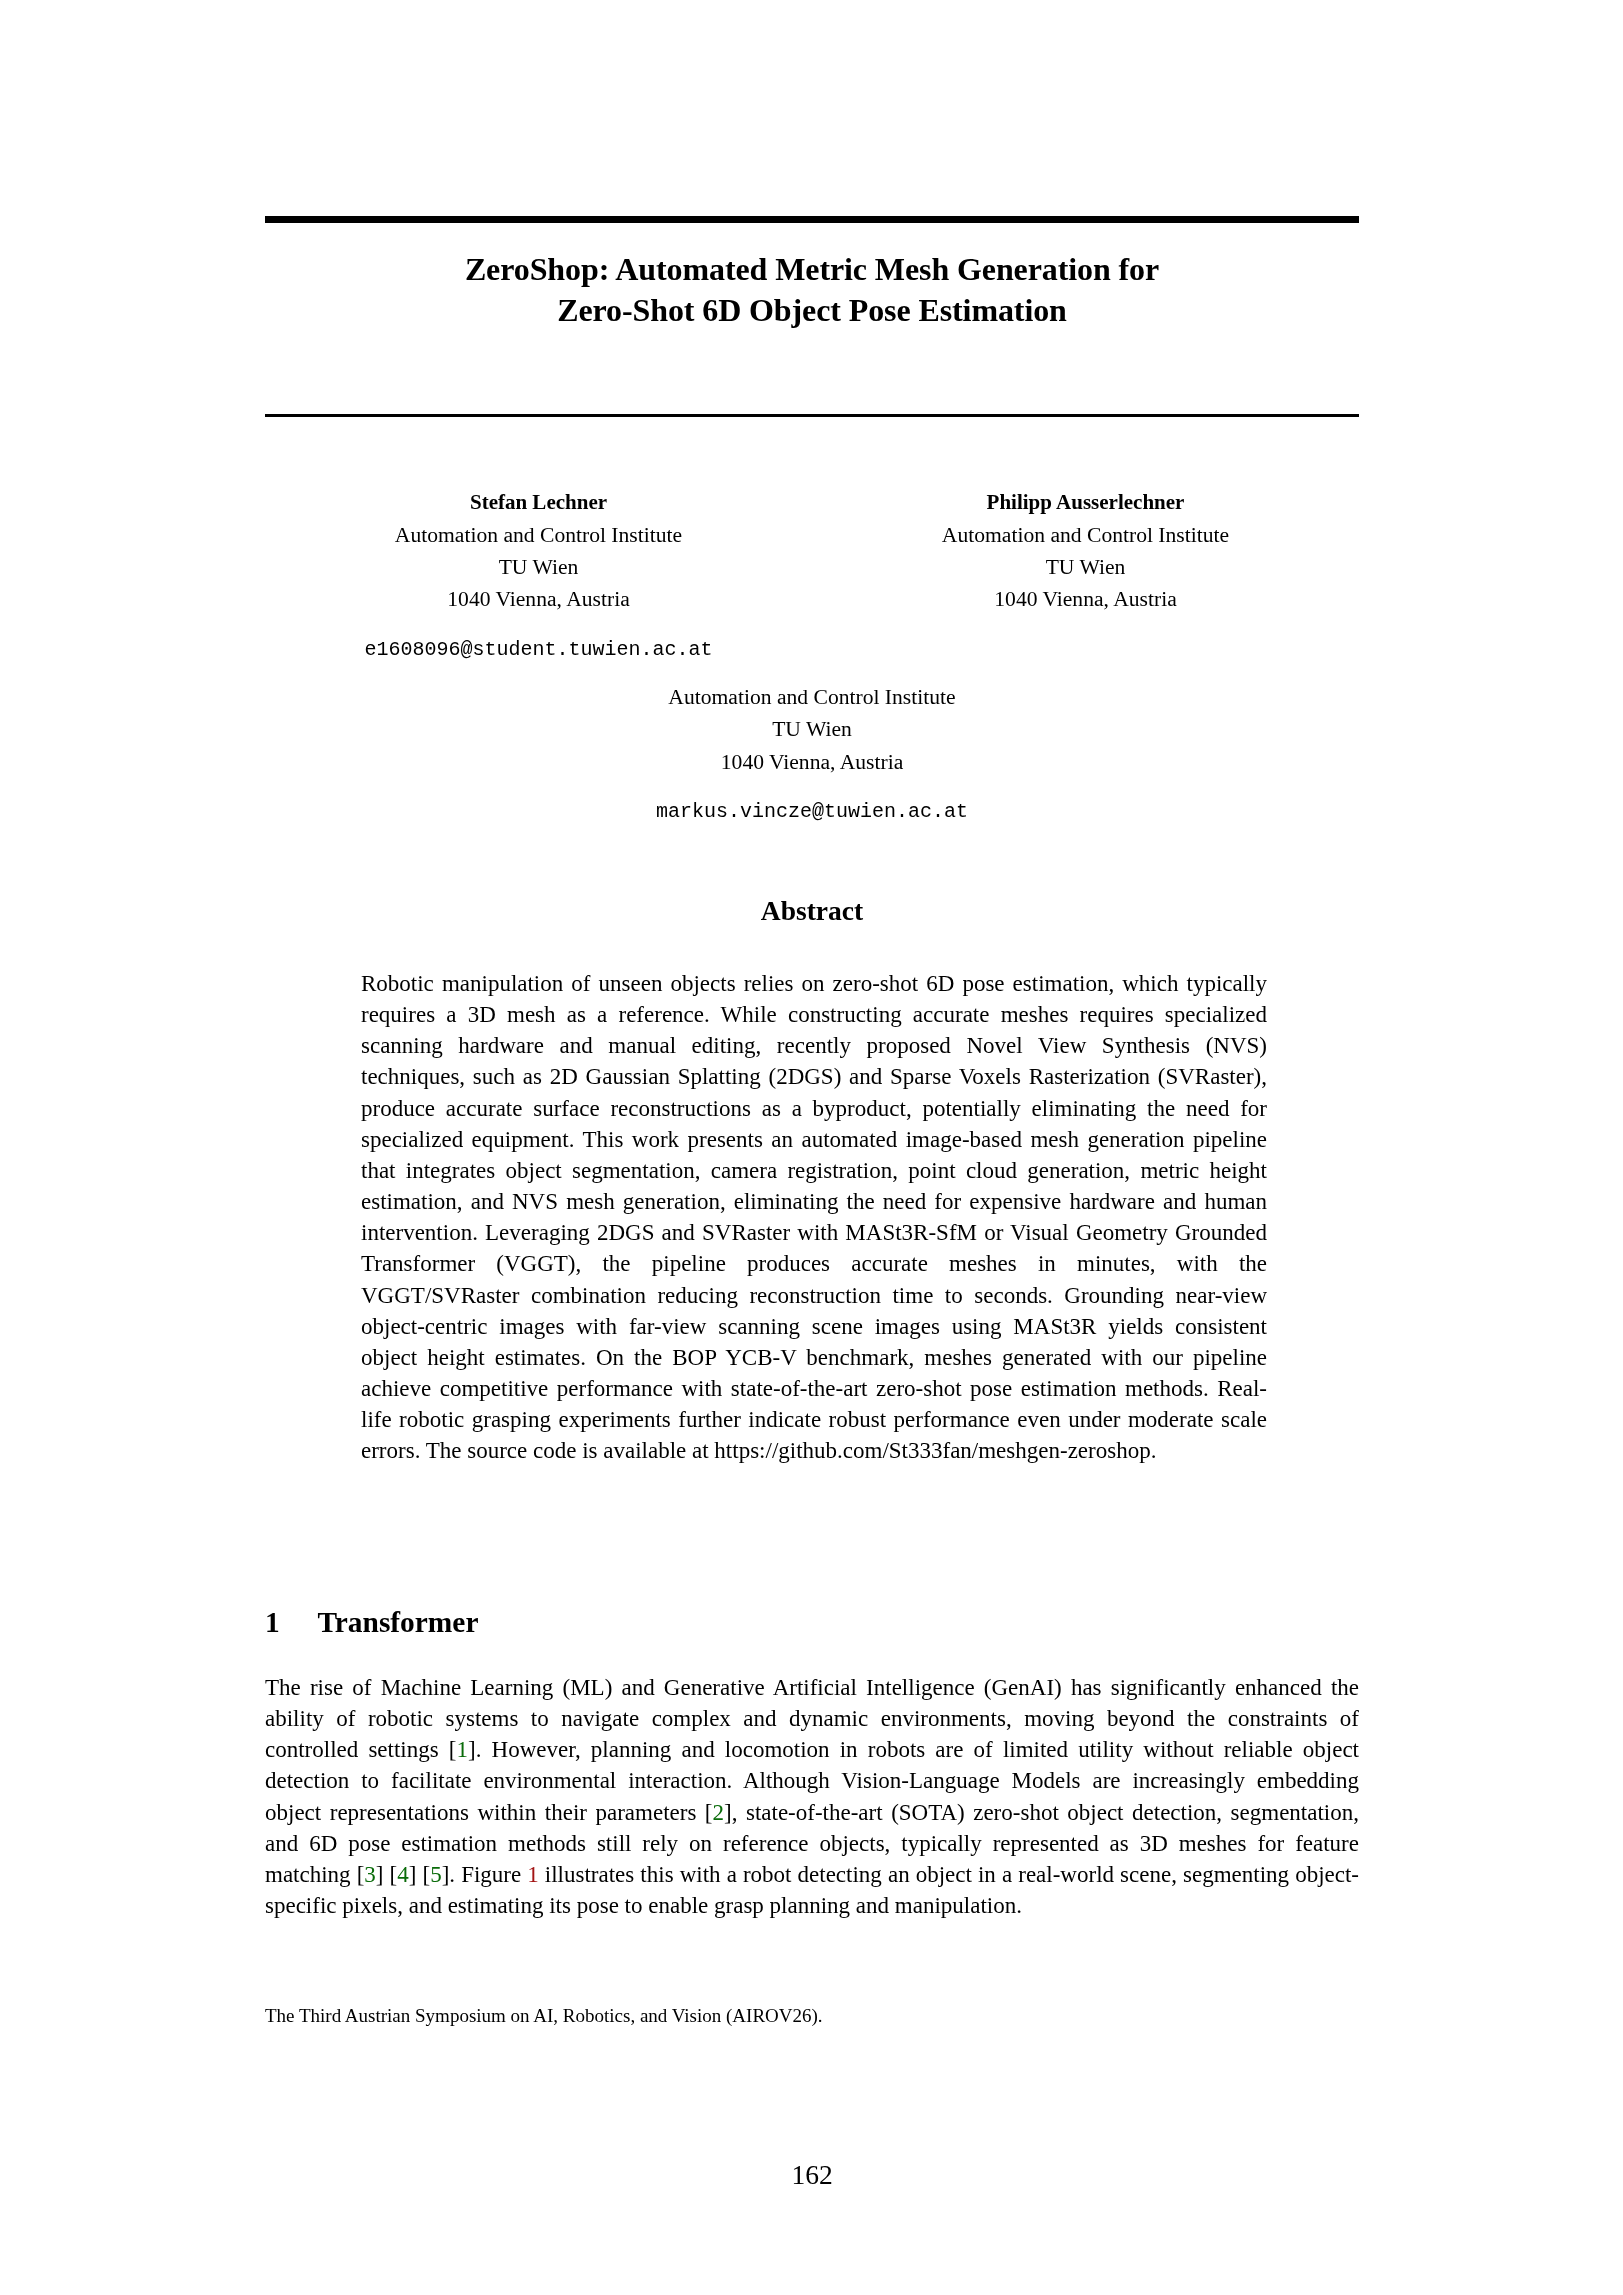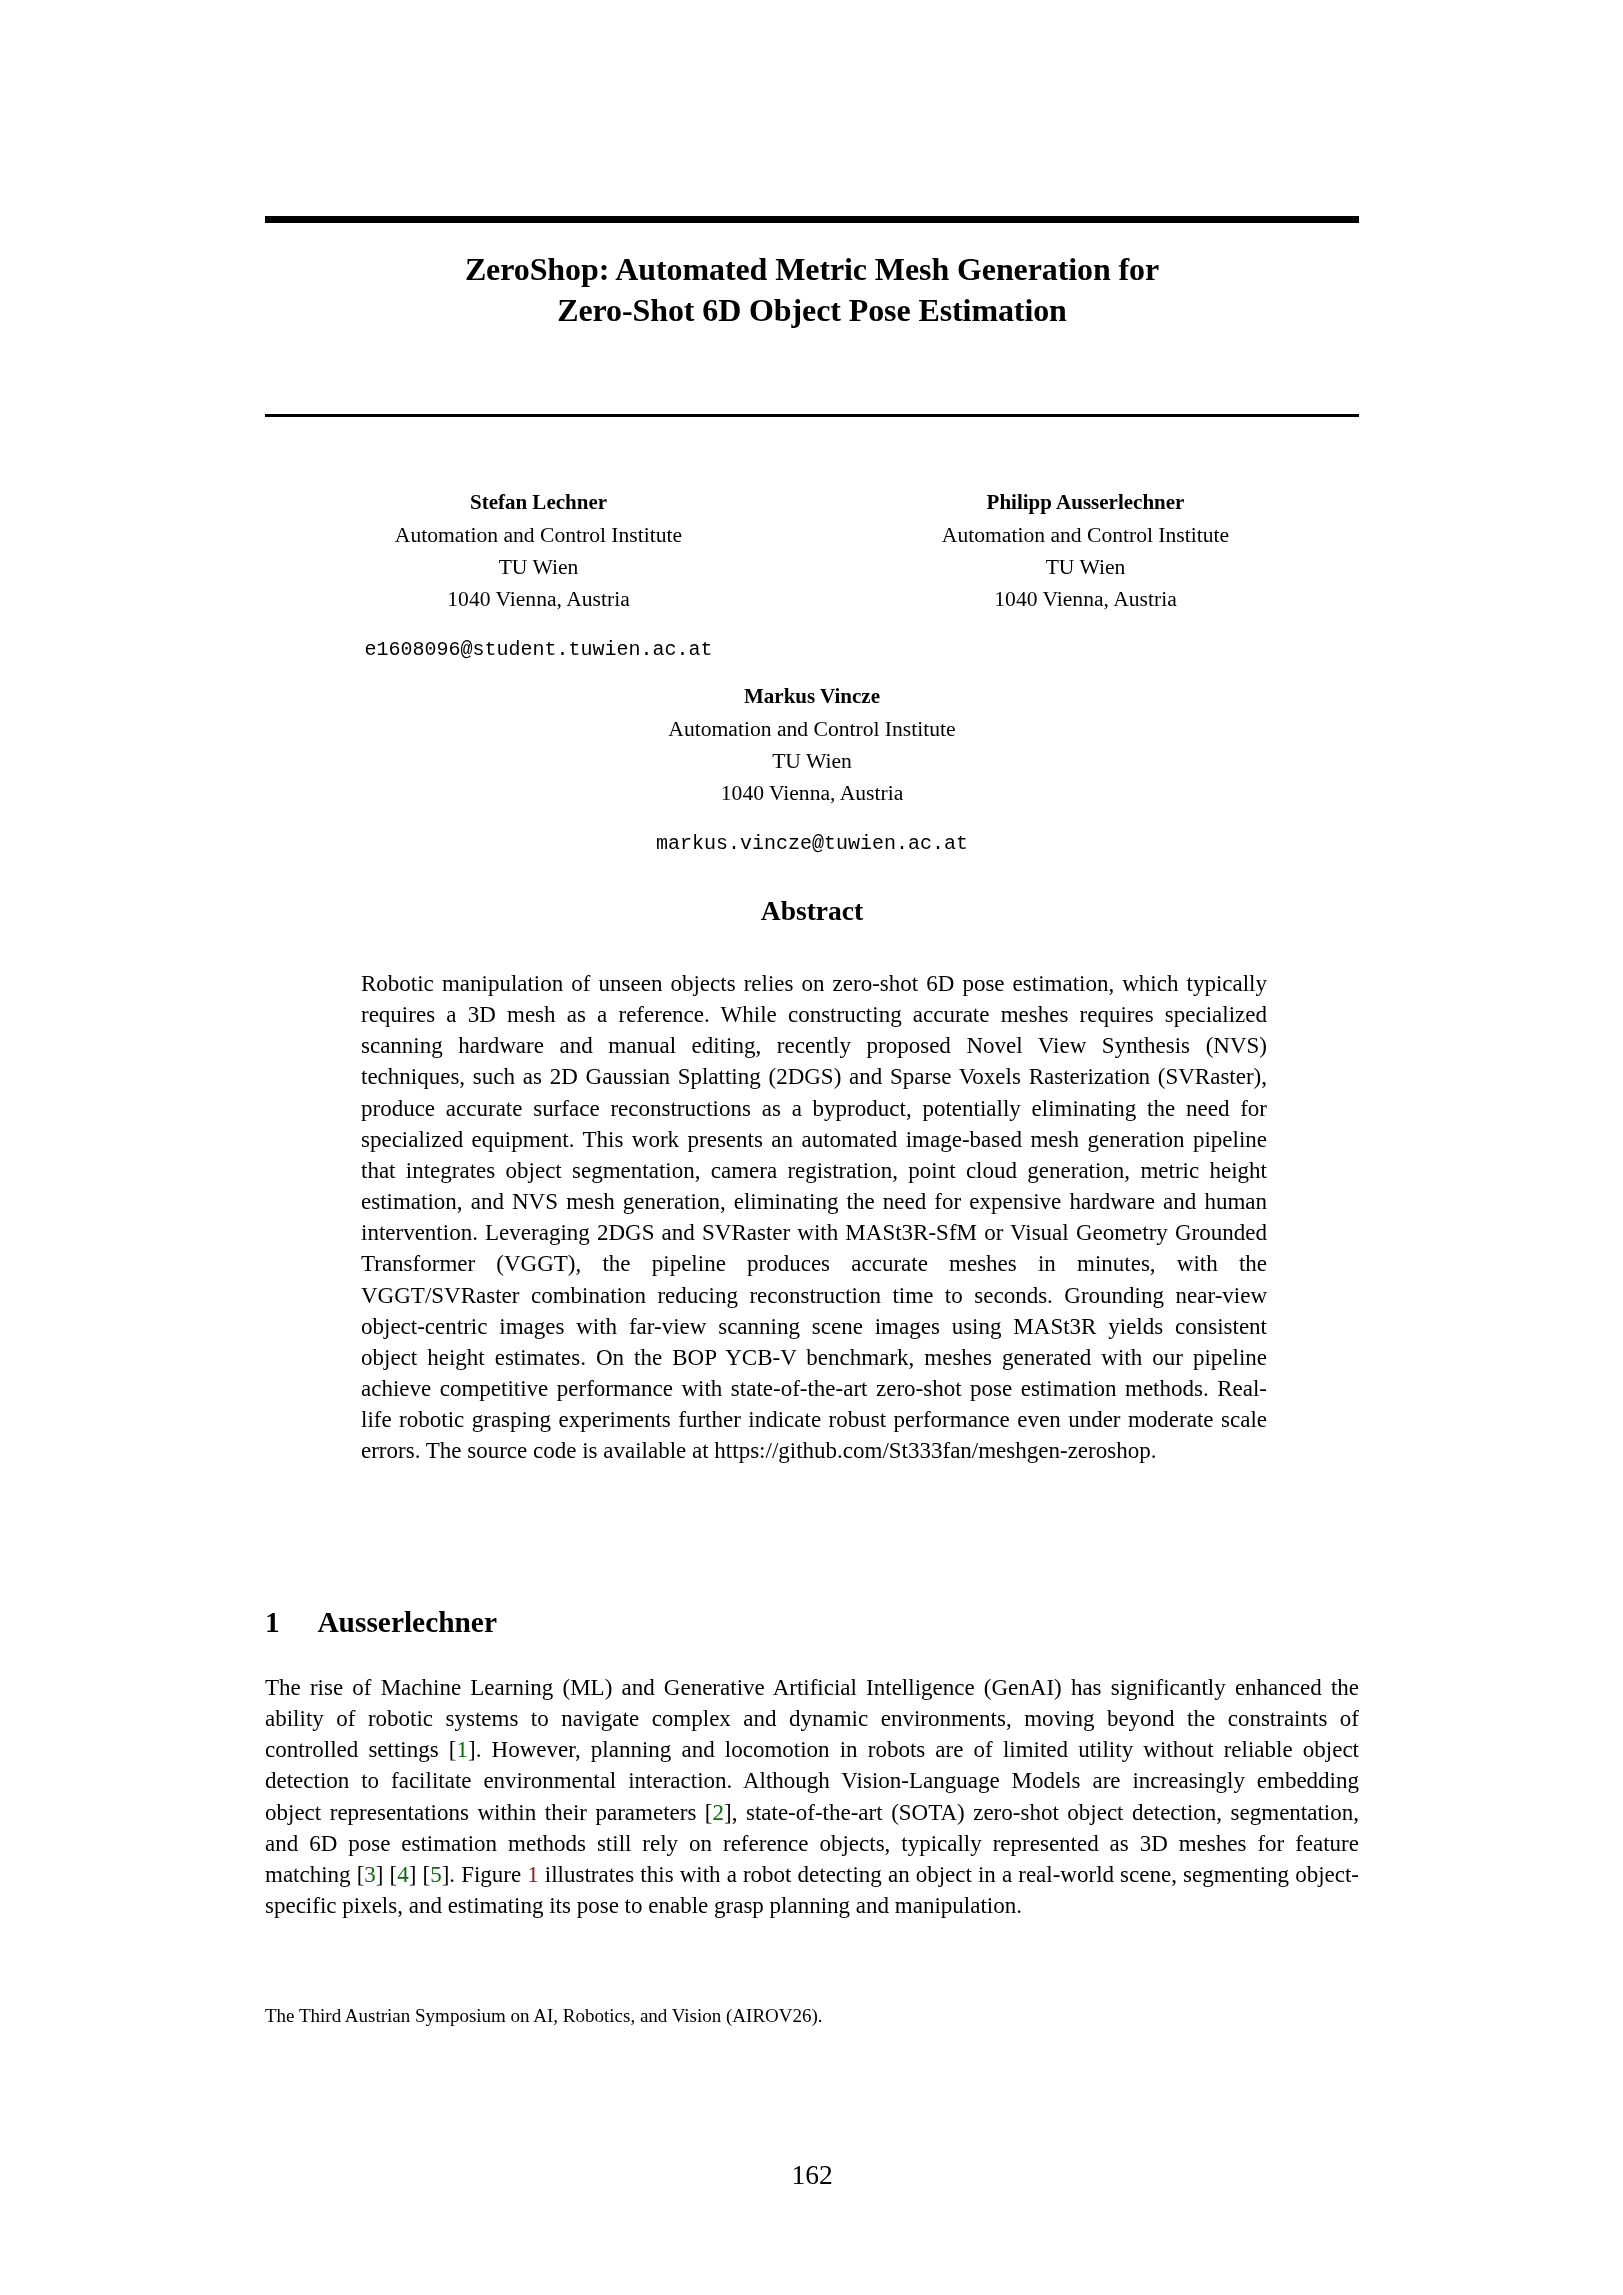--- a/index.html
+++ b/index.html
@@ -188,32 +188,31 @@
     </div>
     <div class="author-col">
       <div class="author-name">Philipp Ausserlechner</div>
       <div class="author-line">Automation and Control Institute</div>
       <div class="author-line">TU Wien</div>
       <div class="author-line">1040 Vienna, Austria</div>
     </div>
   </div>
 
   <div class="author-single">
-    <div class="author-name">Markus Vincze</div>
     <div class="author-line">Automation and Control Institute</div>
     <div class="author-line">TU Wien</div>
     <div class="author-line">1040 Vienna, Austria</div>
     <div class="author-mail">markus.vincze@tuwien.ac.at</div>
   </div>
 
   <div class="abstract-heading">Abstract</div>
   <div class="abstract-body">Robotic manipulation of unseen objects relies on zero-shot 6D pose estimation, which typically requires a 3D mesh as a reference. While constructing accurate meshes requires specialized scanning hardware and manual editing, recently proposed Novel View Synthesis (NVS) techniques, such as 2D Gaussian Splatting (2DGS) and Sparse Voxels Rasterization (SVRaster), produce accurate surface reconstructions as a byproduct, potentially eliminating the need for specialized equipment. This work presents an automated image-based mesh generation pipeline that integrates object segmentation, camera registration, point cloud generation, metric height estimation, and NVS mesh generation, eliminating the need for expensive hardware and human intervention. Leveraging 2DGS and SVRaster with MASt3R-SfM or Visual Geometry Grounded Transformer (VGGT), the pipeline produces accurate meshes in minutes, with the VGGT/SVRaster combination reducing reconstruction time to seconds. Grounding near-view object-centric images with far-view scanning scene images using MASt3R yields consistent object height estimates. On the BOP YCB-V benchmark, meshes generated with our pipeline achieve competitive performance with state-of-the-art zero-shot pose estimation methods. Real-life robotic grasping experiments further indicate robust performance even under moderate scale errors. The source code is available at https://github.com/St333fan/meshgen-zeroshop.</div>
 
   <div class="section-heading">
-    <span class="secnum" style="margin-right: 14.4px;">1</span><span>Ausserlechner</span>
+    <span class="secnum" style="margin-right: 14.4px;">1</span><span>Transformer</span>
   </div>
 
   <div class="body-text">The rise of Machine Learning (ML) and Generative Artificial Intelligence (GenAI) has significantly enhanced the ability of robotic systems to navigate complex and dynamic environments, moving beyond the constraints of controlled settings [<span class="cite-link">1</span>]. However, planning and locomotion in robots are of limited utility without reliable object detection to facilitate environmental interaction. Although Vision-Language Models are increasingly embedding object representations within their parameters [<span class="cite-link">2</span>], state-of-the-art (SOTA) zero-shot object detection, segmentation, and 6D pose estimation methods still rely on reference objects, typically represented as 3D meshes for feature matching [<span class="cite-link">3</span>] [<span class="cite-link">4</span>] [<span class="cite-link">5</span>]. Figure <span class="ref-link">1</span> illustrates this with a robot detecting an object in a real-world scene, segmenting object-specific pixels, and estimating its pose to enable grasp planning and manipulation.</div>
 
   <div class="footnote">The Third Austrian Symposium on AI, Robotics, and Vision (AIROV26).</div>
 
   <div class="page-number">162</div>
 
 </div>
 

